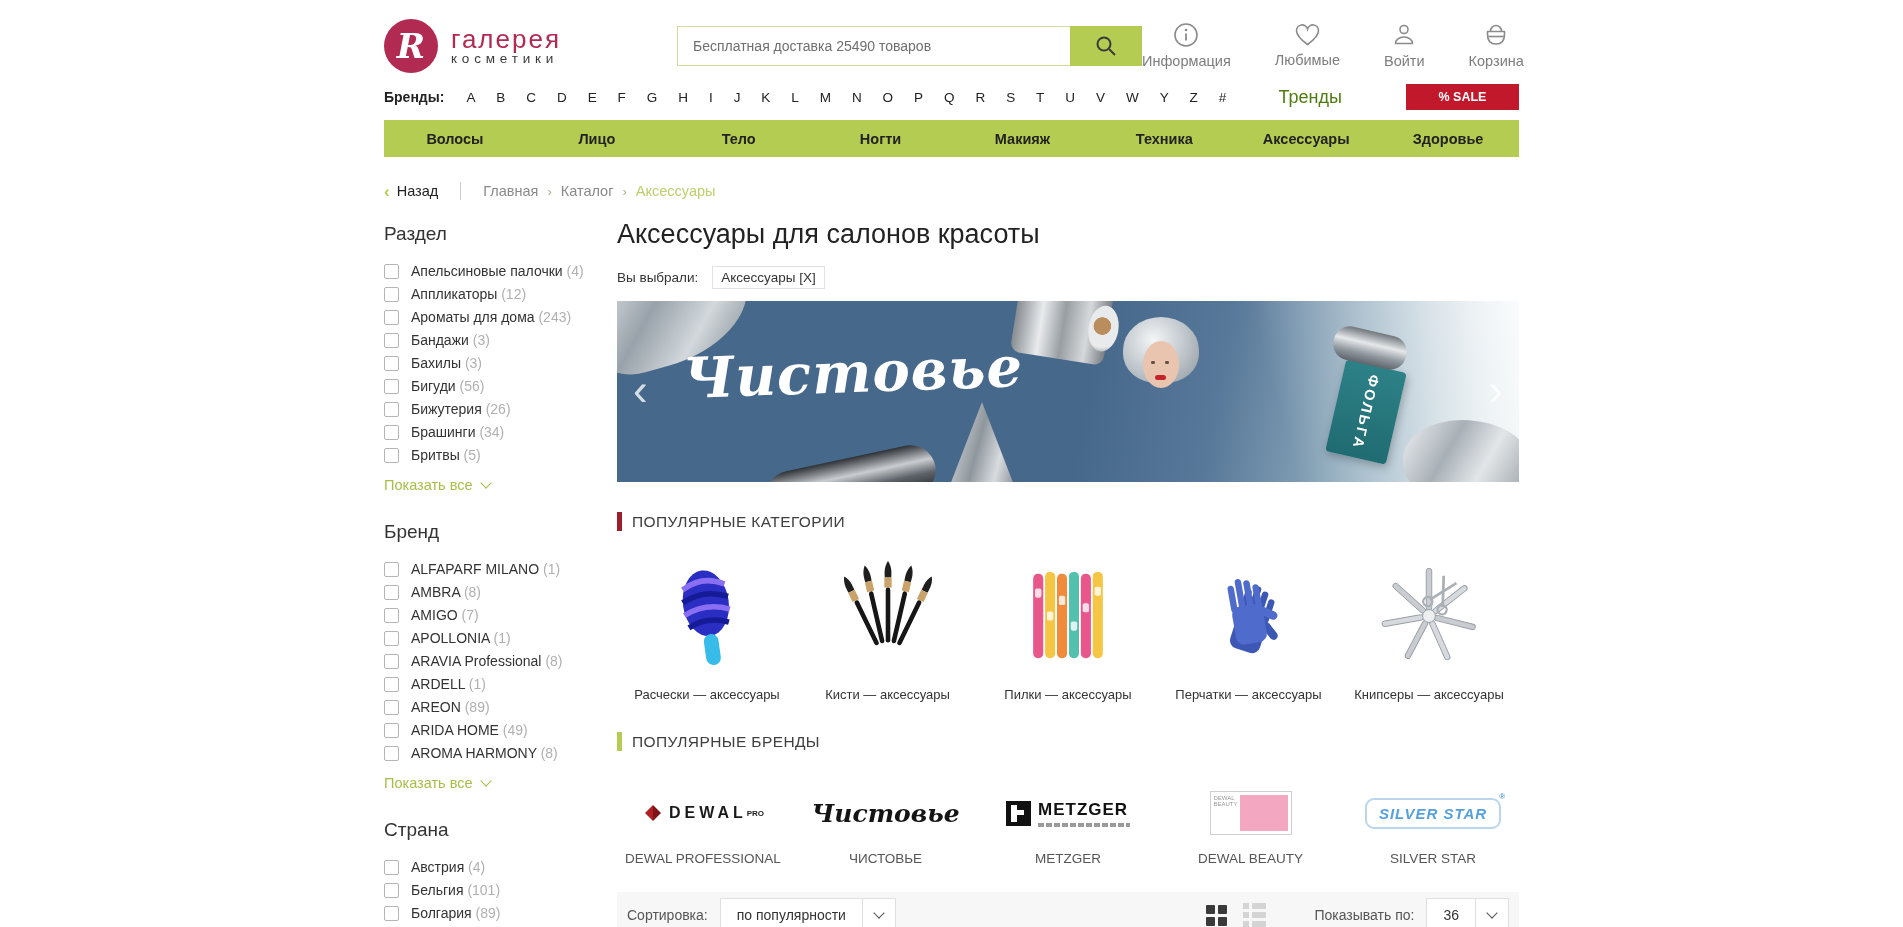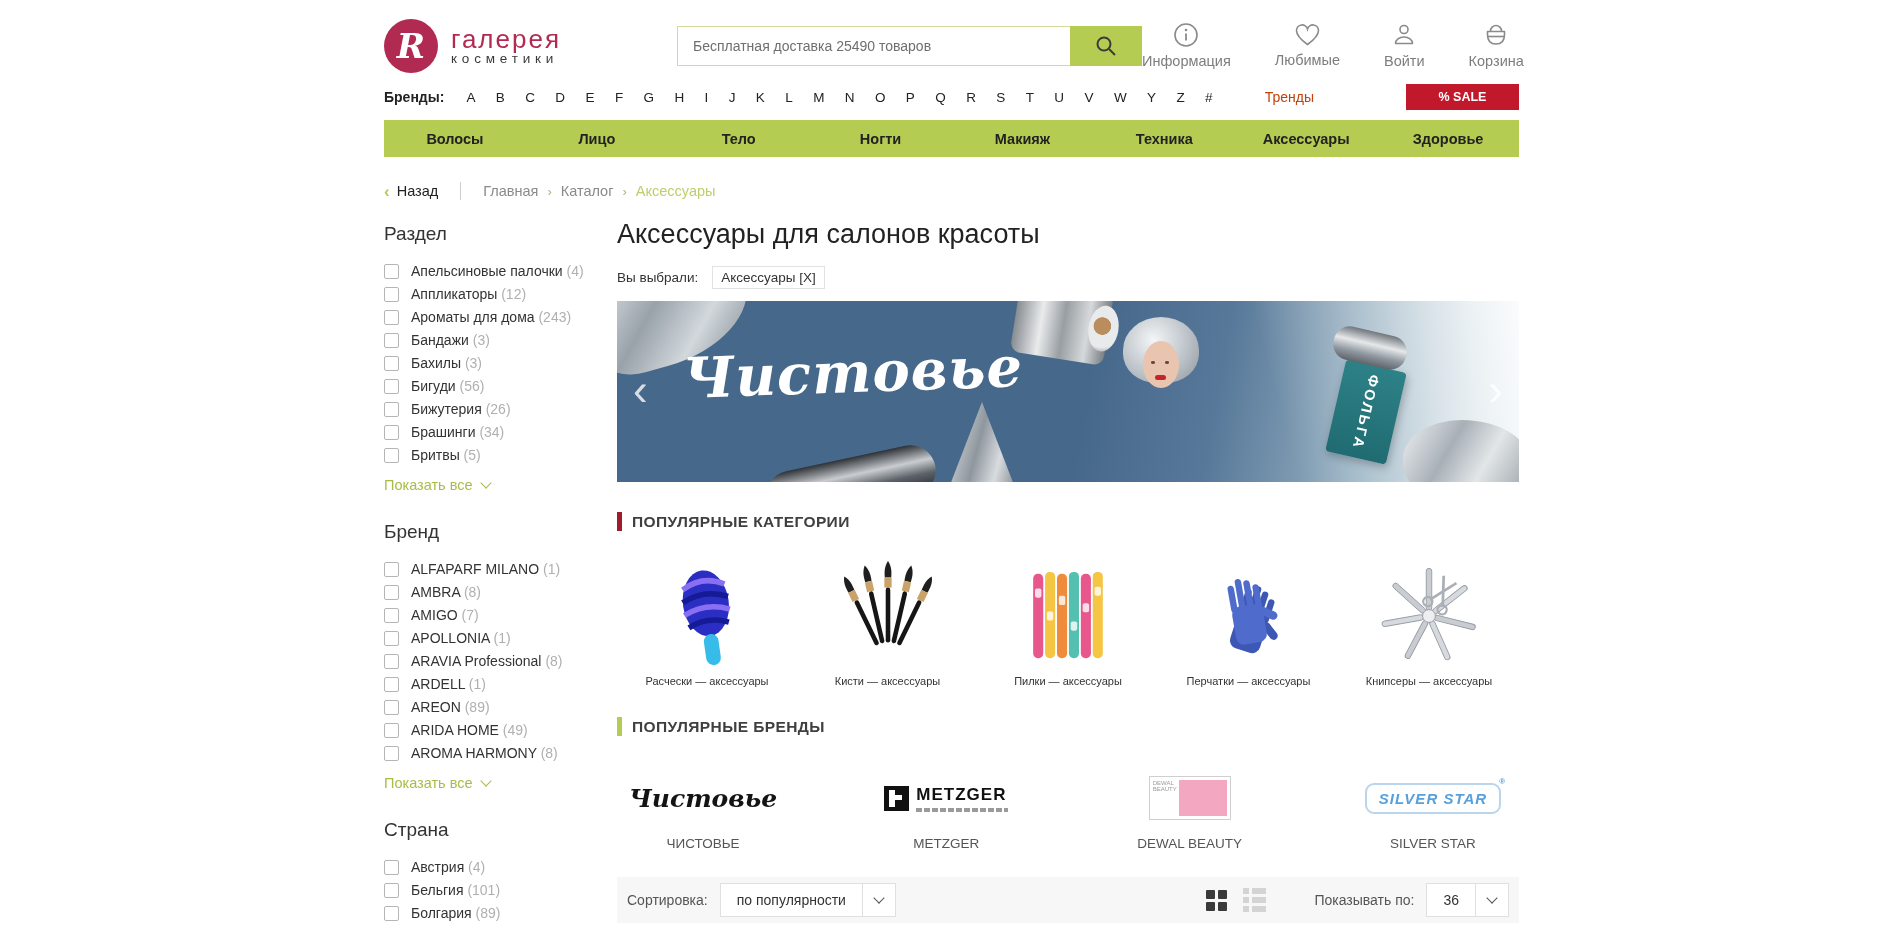--- a/index.html
+++ b/index.html
@@ -29,21 +29,21 @@
     display:flex; align-items:center; justify-content:center; }
   .header-actions { display:flex; margin-left:auto; gap:44px; align-items:flex-start; }
   .action { display:flex; flex-direction:column; align-items:center; gap:5px; cursor:pointer; }
   .action-label { font-size:14.5px; color:#7d7d7d; }
 
   
   .brands-bar { display:flex; align-items:center; margin-top:4px; height:30px; }
   .brands-label { font-size:14px; font-weight:bold; color:#222; margin-right:22px; flex-shrink:0; }
   .letters { display:flex; flex:1; justify-content:space-between; margin-right:52px; }
   .letter { font-size:13.5px; color:#222; }
-  .trends { font-size:14px; color:#c2410c; margin-right:92px; }
+  .trends { font-size:18px; color:#4d7c0f; margin-right:64px; }
   .sale { background:#c2182c; color:#fff; font-size:12.5px; font-weight:bold;
     width:113px; height:26px; display:flex; align-items:center; justify-content:center; }
 
   
   .green-nav { display:flex; align-items:center; background:#b5cc52; height:37px; margin-top:8px; }
   .green-nav a { flex:1; text-align:center; font-size:14.5px; font-weight:bold; color:#222; }
 
   
   .breadcrumb-row { display:flex; align-items:center; margin-top:24px; font-size:14.5px; height:20px; }
   .back { display:flex; align-items:center; color:#222; }
@@ -123,31 +123,31 @@
   .foil-box span { color:#fff; font-weight:bold; font-size:14.5px; letter-spacing:2.5px;
     writing-mode:vertical-rl; }
   .foil-box-roll { position:absolute; right:112px; top:30px; width:74px; height:34px; z-index:7;
     transform:rotate(13deg); border-radius:16px;
     background:linear-gradient(#6f757b,#e6e8ea 38%,#9098a0 70%,#5e646a); }
   .foil-crumple { position:absolute; right:-14px; bottom:-24px; width:130px; height:86px; z-index:2;
     border-radius:45% 55% 40% 50%;
     background:linear-gradient(120deg,#f0f2f4,#a8b0b7 35%,#e2e6e8 60%,#8b939a); }
 
   
-  .sec-head { display:flex; align-items:center; gap:10px; margin-top:30px;font-weight:bold; }
+  .sec-head { display:flex; align-items:center; gap:10px; margin-top:30px; }
   .sec-bar { width:5px; height:19px; flex-shrink:0; }
   .bar-red { background:#9e1d2c; }
   .bar-green { background:#b5cc52; }
   .sec-title { font-size:15.5px; color:#3f3f3f; letter-spacing:.4px; }
 
   
   .cat-row { display:flex; justify-content:space-between; margin-top:26px; }
   .cat-item { width:180px; text-align:center; }
   .cat-img { height:118px; display:flex; align-items:center; justify-content:center; }
-  .cat-label { font-size:11px; color:#333; }
+  .cat-label { font-size:13px; color:#333; margin-top:12px; }
 
   
   .brand-row { display:flex; justify-content:space-between; margin-top:36px; align-items:flex-start; }
   .brand-item { width:172px; text-align:center; }
   .brand-logo { height:52px; display:flex; align-items:center; justify-content:center; }
   .brand-label { font-size:13.5px; color:#555; margin-top:12px; }
   .dw-text { font-weight:bold; font-size:16px; letter-spacing:4px; color:#1a1a1a; margin-left:5px; }
   .dw-sup { font-size:8px; font-weight:bold; color:#1a1a1a; vertical-align:super; }
   .logo-chist { position:relative; font-family:"DejaVu Serif", serif; font-style:italic;
     font-weight:bold; font-size:25px; color:#141414; }
@@ -614,20 +614,31 @@
 
       </div>
 
       <div class="sec-head">
         <span class="sec-bar bar-green"></span>
         <span class="sec-title">ПОПУЛЯРНЫЕ БРЕНДЫ</span>
       </div>
 
       <div class="brand-row">
 
+        <a class="brand-item">
+          <div class="brand-logo">
+            <svg width="22" height="22" viewBox="0 0 22 22">
+              <path d="M3 11 L11 3 L11 19 z" fill="#b01f24"></path>
+              <path d="M19 11 L11 3 L11 19 z" fill="#7e1418"></path>
+            </svg>
+            <span class="dw-text">DEWAL</span>
+              <span class="dw-sup">PRO</span>
+          </div>
+          <div class="brand-label">DEWAL PROFESSIONAL</div>
+        </a>
 
         <a class="brand-item">
           <div class="brand-logo">
             <span class="logo-chist">Чистовье</span>
 
           </div>
           <div class="brand-label">ЧИСТОВЬЕ</div>
         </a>
 
         <a class="brand-item">

